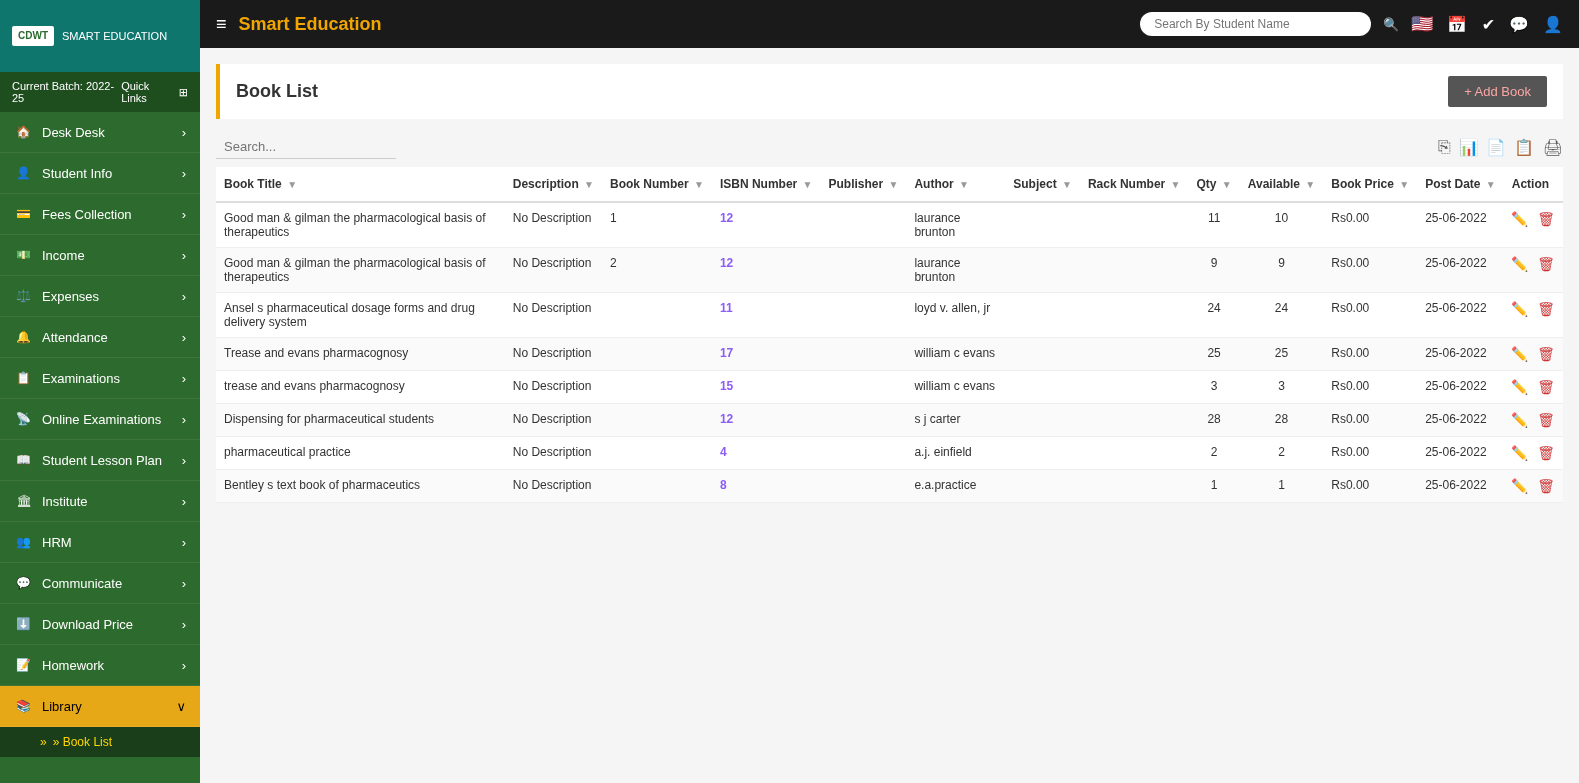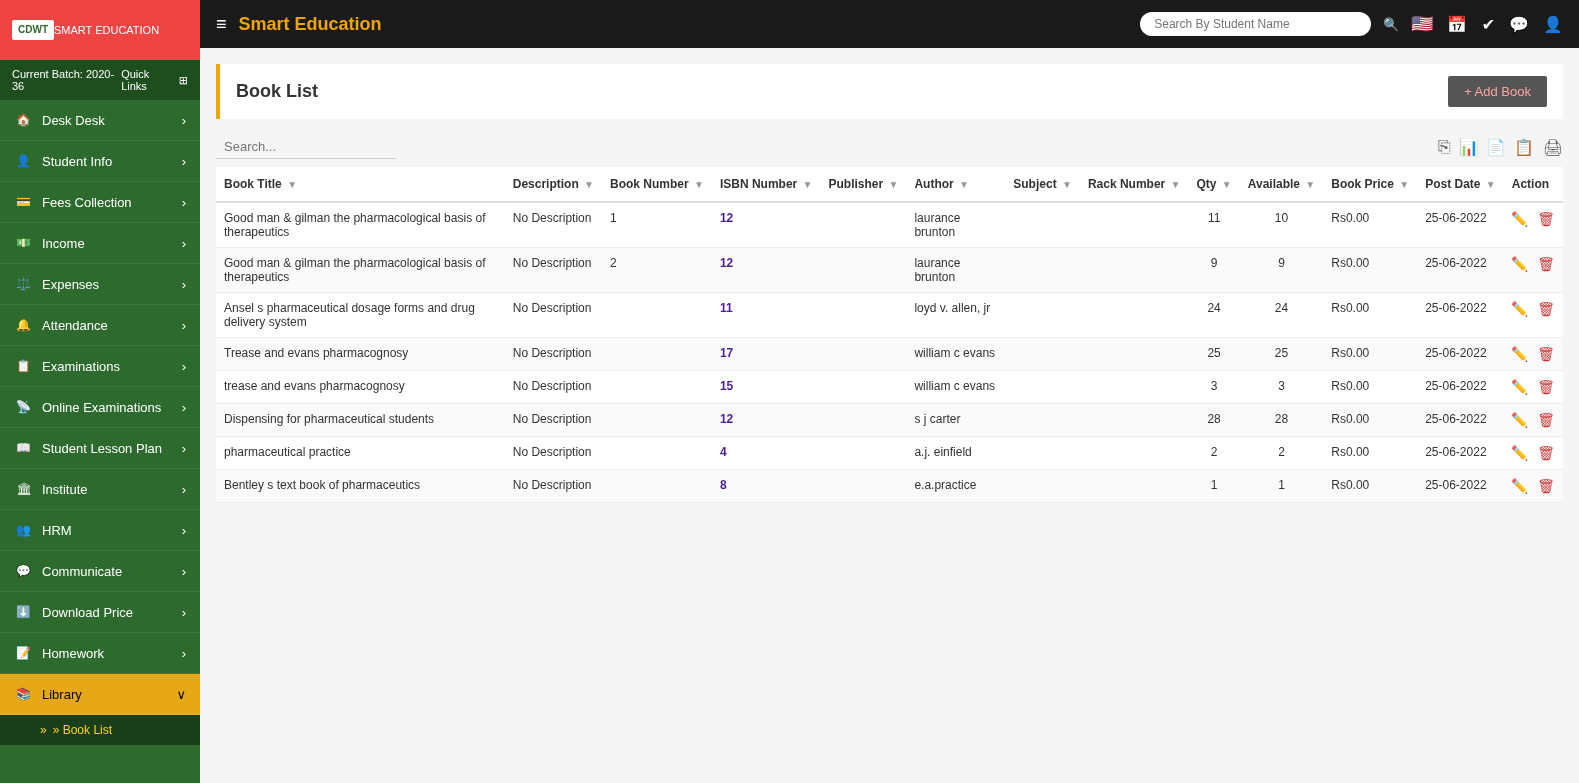--- a/index.html
+++ b/index.html
@@ -10,24 +10,25 @@
       width: 200px;
       min-width: 200px;
       background: #2d6a2d;
       color: #fff;
       display: flex;
       flex-direction: column;
       height: 100vh;
       overflow-y: auto;
     }
     .sidebar-logo {
-      background: #ef4444;
-      padding: 20px 12px;
-      display: flex;
-      align-items: center;
+      background: #0f766e;
+      padding: 26px 12px;
+      display: flex;
+      align-items: center;
+      gap: 8px;
     }
     .logo-box {
       background: #fff;
       color: #2d6a2d;
       font-weight: bold;
       font-size: 10px;
       padding: 4px 6px;
       border-radius: 2px;
       line-height: 1.2;
     }
@@ -181,39 +182,39 @@
       padding: 10px 8px;
       text-align: left;
       font-weight: 600;
       color: #333;
       white-space: nowrap;
       cursor: pointer;
     }
     th .sort-arrow { color: #999; font-size: 10px; margin-left: 2px; }
     tbody tr { border-bottom: 1px solid #eee; }
     td { padding: 8px; color: #333; vertical-align: top; }
-    td.isbn-val { color: #4c1d95; font-weight: bold; }
+    td.isbn-val { color: #8b5cf6; font-weight: bold; }
     td.qty-val { text-align: center; }
     td.avail-val { text-align: center; }
     .action-icons { display: flex; gap: 8px; align-items: center; }
     .edit-icon { color: #555; cursor: pointer; font-size: 14px; }
     .delete-icon { color: #cc3333; cursor: pointer; font-size: 14px; }
   </style>
 </head>
 <body>
 
 <nav class="sidebar">
   <div class="sidebar-logo">
     <div class="logo-box">
       <div>CDWT</div>
     </div>
     <div class="logo-text">SMART EDUCATION</div>
   </div>
   <div class="sidebar-batch">
-    <span>Current Batch: 2020-36</span>
+    <span>Current Batch: 2022-25</span>
     <div class="quick-links">
       <span>Quick Links</span>
       <span>⊞</span>
     </div>
   </div>
 
   <div class="sidebar-nav-item">
     <div class="left">
         <span class="icon-circle">🏠</span>
         <span>Desk Desk</span>

